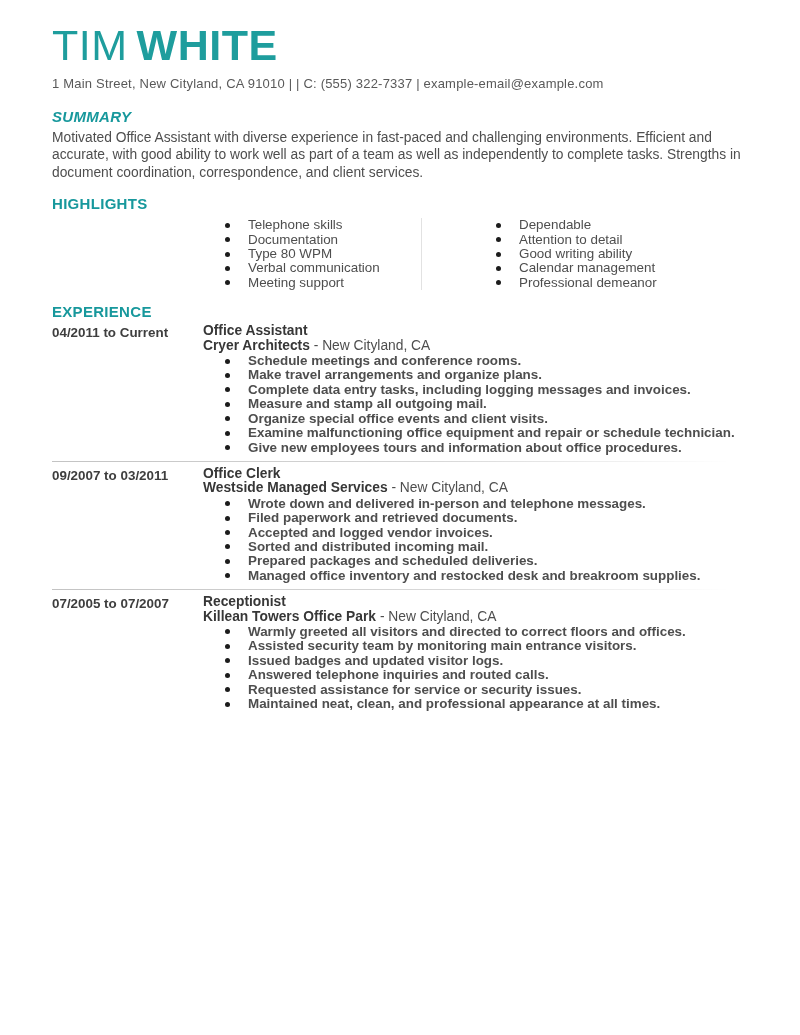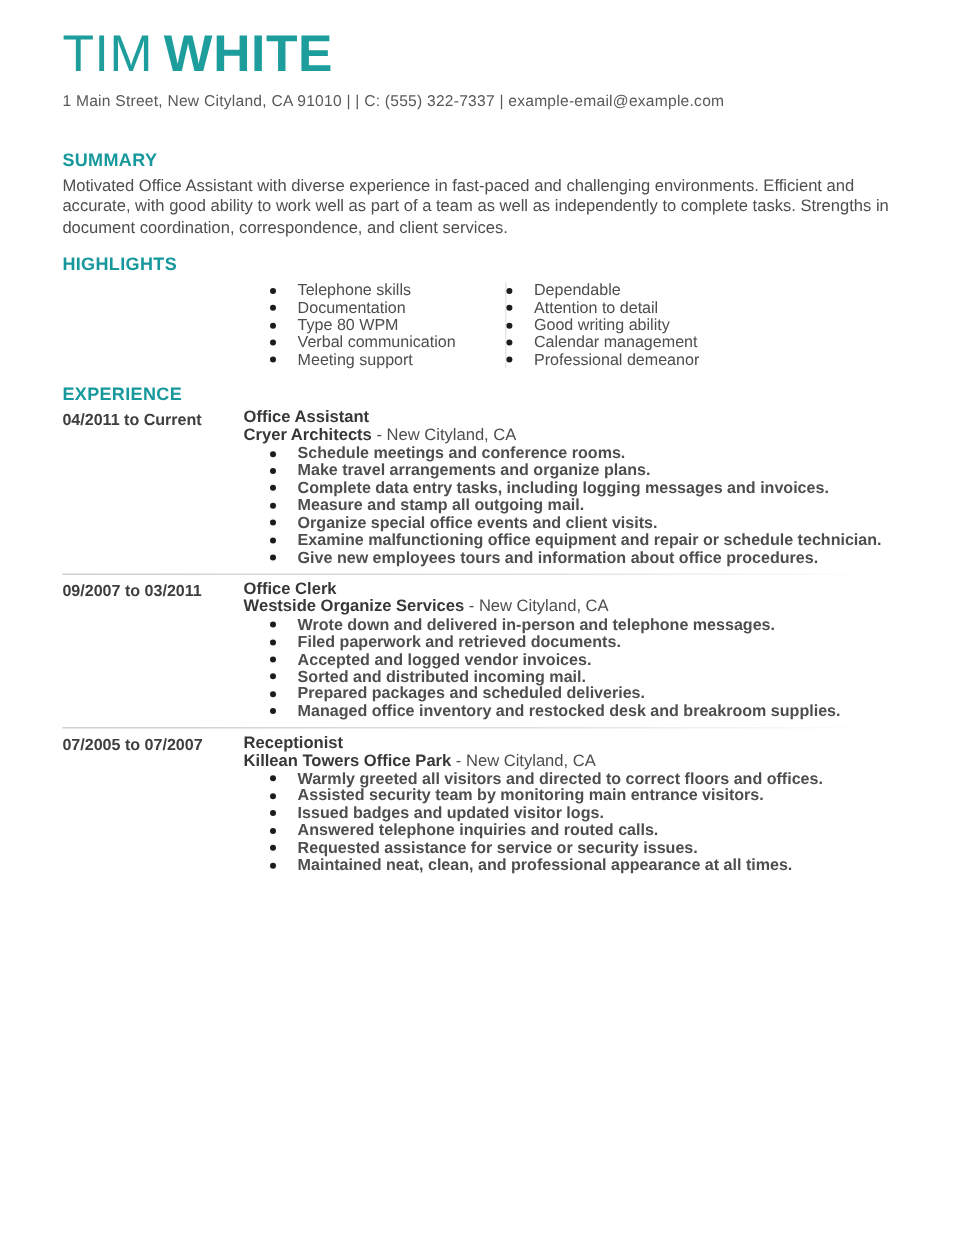--- a/index.html
+++ b/index.html
@@ -33,21 +33,21 @@
     letter-spacing:0.2px;
     white-space:nowrap;
   }
   
   .sec-heading {
     color:#17989c;
     font-weight:bold;
     font-size:15px;
     letter-spacing:0.3px;
   }
-  .sec-heading.summary    { margin-top:34px; }
+  .sec-heading.summary    { margin-top:17px;font-style:italic; }
   .sec-heading.highlights { margin-top:14px; }
   .sec-heading.experience { margin-top:13px; }
   .summary-text {
     margin-top:4px;
     width:712px;
     font-size:13.8px;
     line-height:17.4px;
     color:#4e4e4e;
   }
   
@@ -66,21 +66,21 @@
     background:#1c1c1c;
   }
   .b-text { padding-left:18px;text-align:center; }
   
   .hl-cols {
     display:flex;
     margin-left:173px;
     margin-top:6px;
   }
   .hl-col1 { width:196px; }
-  .hl-col2 { border-left:1px solid #e2e2e2; }
+  .hl-col2 { border-left:1px solid #e2e2e2; padding-left:74px; }
   
   .jobs { margin-top:4px; }
   .job { display:flex; }
   .job-sep {
     height:1px;
     margin:6px 0 5px 0;
     background:linear-gradient(to right, #c3c3c3 0%, #d8d8d8 55%, rgba(255,255,255,0) 96%);
   }
   .job-dates {
     flex:0 0 151px;
@@ -202,21 +202,21 @@
               <span class="b-text">Give new employees tours and information about office procedures.</span>
             </div>
           </div>
         </div>
       </div>
       <div class="job-sep"></div>
       <div class="job">
         <div class="job-dates">09/2007 to 03/2011</div>
         <div class="job-body">
           <div class="job-title">Office Clerk</div>
-          <div class="job-companyline"><span class="job-company">Westside Organize Services</span> <span class="job-location">- New Cityland, CA</span></div>
+          <div class="job-companyline"><span class="job-company">Westside Managed Services</span> <span class="job-location">- New Cityland, CA</span></div>
           <div class="job-bullets">
             <div class="b-row">
               <span class="dot"></span>
               <span class="b-text">Wrote down and delivered in-person and telephone messages.</span>
             </div>
             <div class="b-row">
               <span class="dot"></span>
               <span class="b-text">Filed paperwork and retrieved documents.</span>
             </div>
             <div class="b-row">

